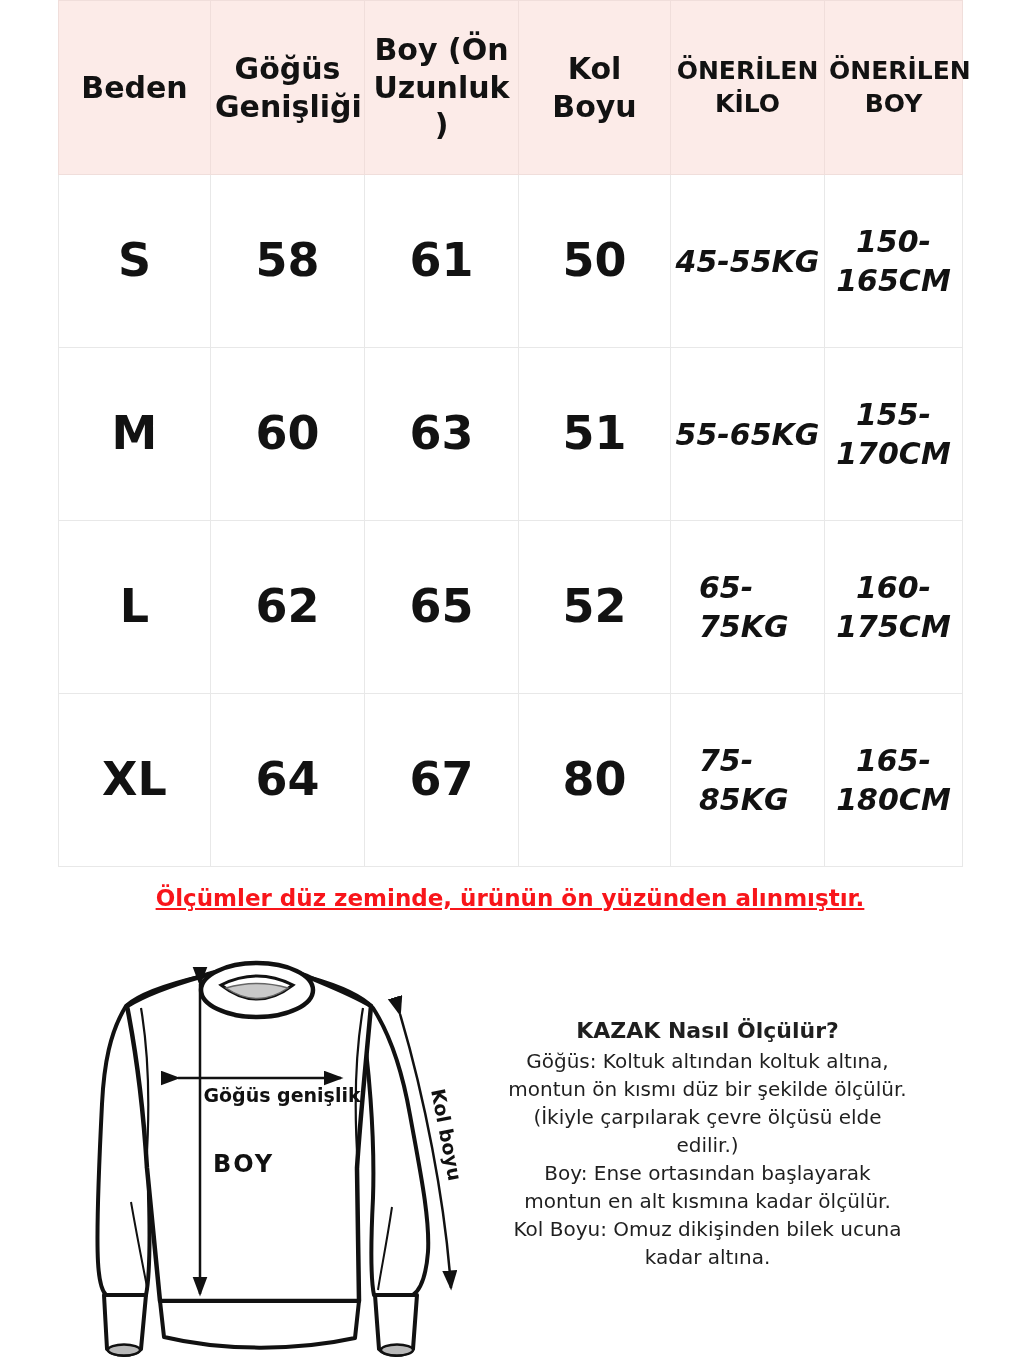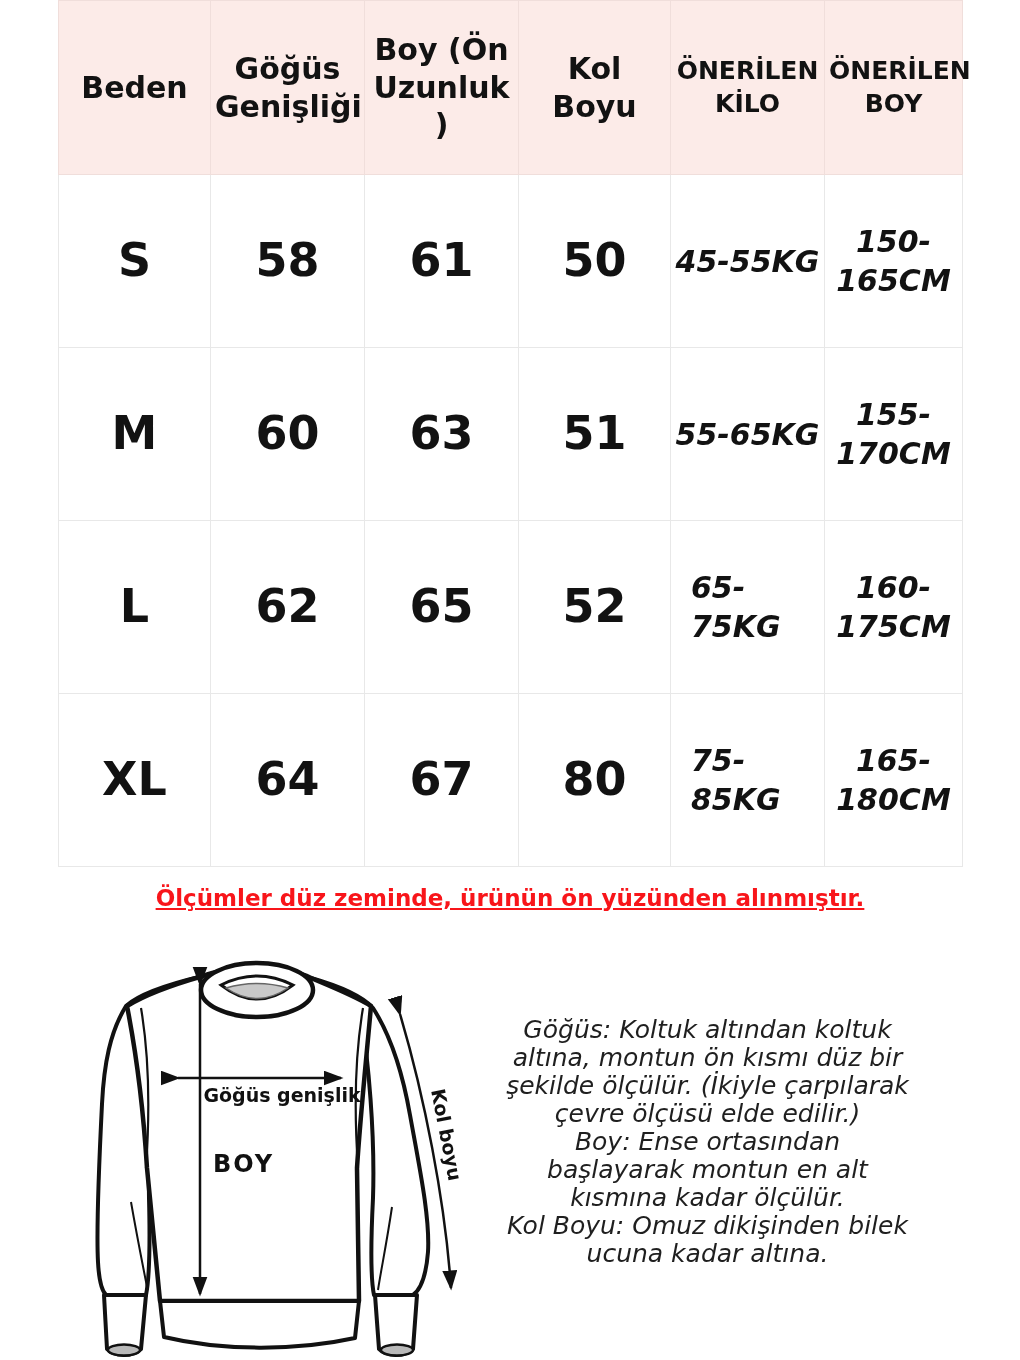--- a/index.html
+++ b/index.html
@@ -11,34 +11,34 @@
   .size-table col.c0{width:152px}.size-table col.c1{width:154px}.size-table col.c2{width:154px}
   .size-table col.c3{width:152px}.size-table col.c4{width:154px}.size-table col.c5{width:138px}
   .size-table thead tr{height:174px;}
   .size-table tbody tr{height:173px;}
   .size-table th{background:#fcebe8;border:1px solid #f0dedb;font-size:30px;font-weight:700;
                  text-align:center;vertical-align:middle;padding:0 4px;line-height:1.25;color:#121212;}
   .size-table th.small{font-size:25px;line-height:1.3;}
   .size-table td{border:1px solid #e8e8e8;background:#fff;font-size:46px;font-weight:700;
                  text-align:center;vertical-align:middle;line-height:1.2;color:#121212;}
   .size-table td.range{font-size:30px;line-height:1.3;font-style:italic;}
-  .size-table td.left{text-align:left;padding-left:20px;}
+  .size-table td.left{text-align:left;padding-left:28px;}
 
   
   .note{position:absolute;left:0;top:881px;width:1020px;text-align:center;
         color:#f8151a;font-weight:700;font-size:23px;line-height:35px;text-decoration:underline;}
 
   
   .diagram{position:absolute;left:88px;top:950px;}
   .diagram text{font-family:"DejaVu Sans","Liberation Sans",sans-serif;fill:#111;}
 
   
   .howto{position:absolute;left:505px;top:1016px;width:405px;text-align:center;color:#1f1f1f;}
   .howto .title{font-size:22px;font-weight:700;line-height:30px;margin-bottom:1px;}
-  .howto p{margin:0;font-size:25px;font-weight:400;line-height:28px;font-style:italic;}
+  .howto p{margin:0;font-size:20px;font-weight:400;line-height:28px;}
 </style>
 </head>
 <body>
 
 <div class="page">
 
   <table class="size-table">
     <colgroup>
         <col class="c0">
         <col class="c1">
@@ -135,18 +135,19 @@
     <line x1="200" y1="984" x2="200" y2="1294" stroke="#111" stroke-width="2.5" marker-start="url(#ah)" marker-end="url(#ah)"></line>
     <line x1="178" y1="1078" x2="341" y2="1078" stroke="#111" stroke-width="2.5" marker-start="url(#ah)" marker-end="url(#ah)"></line>
     <path d="M400,1014 C424,1095 445,1200 451,1288" fill="none" stroke="#111" stroke-width="2.5" marker-start="url(#ah)" marker-end="url(#ah)"></path>
 
     <text x="282" y="1102" text-anchor="middle" font-size="19" font-weight="bold">Göğüs genişlik</text>
     <text x="213" y="1172" font-size="24" font-weight="bold" letter-spacing="2">BOY</text>
     <text x="440" y="1136" text-anchor="middle" font-size="19" font-weight="bold" transform="rotate(79 440 1136)">Kol boyu</text>
   </svg>
 
   <div class="howto">
+    <div class="title">KAZAK Nasıl Ölçülür?</div>
     <p>Göğüs: Koltuk altından koltuk altına, montun ön kısmı düz bir şekilde ölçülür. (İkiyle çarpılarak çevre ölçüsü elde edilir.)</p>
     <p>Boy: Ense ortasından başlayarak montun en alt kısmına kadar ölçülür.</p>
     <p>Kol Boyu: Omuz dikişinden bilek ucuna kadar altına.</p>
   </div>
 
 </div>
 
 </body></html>

